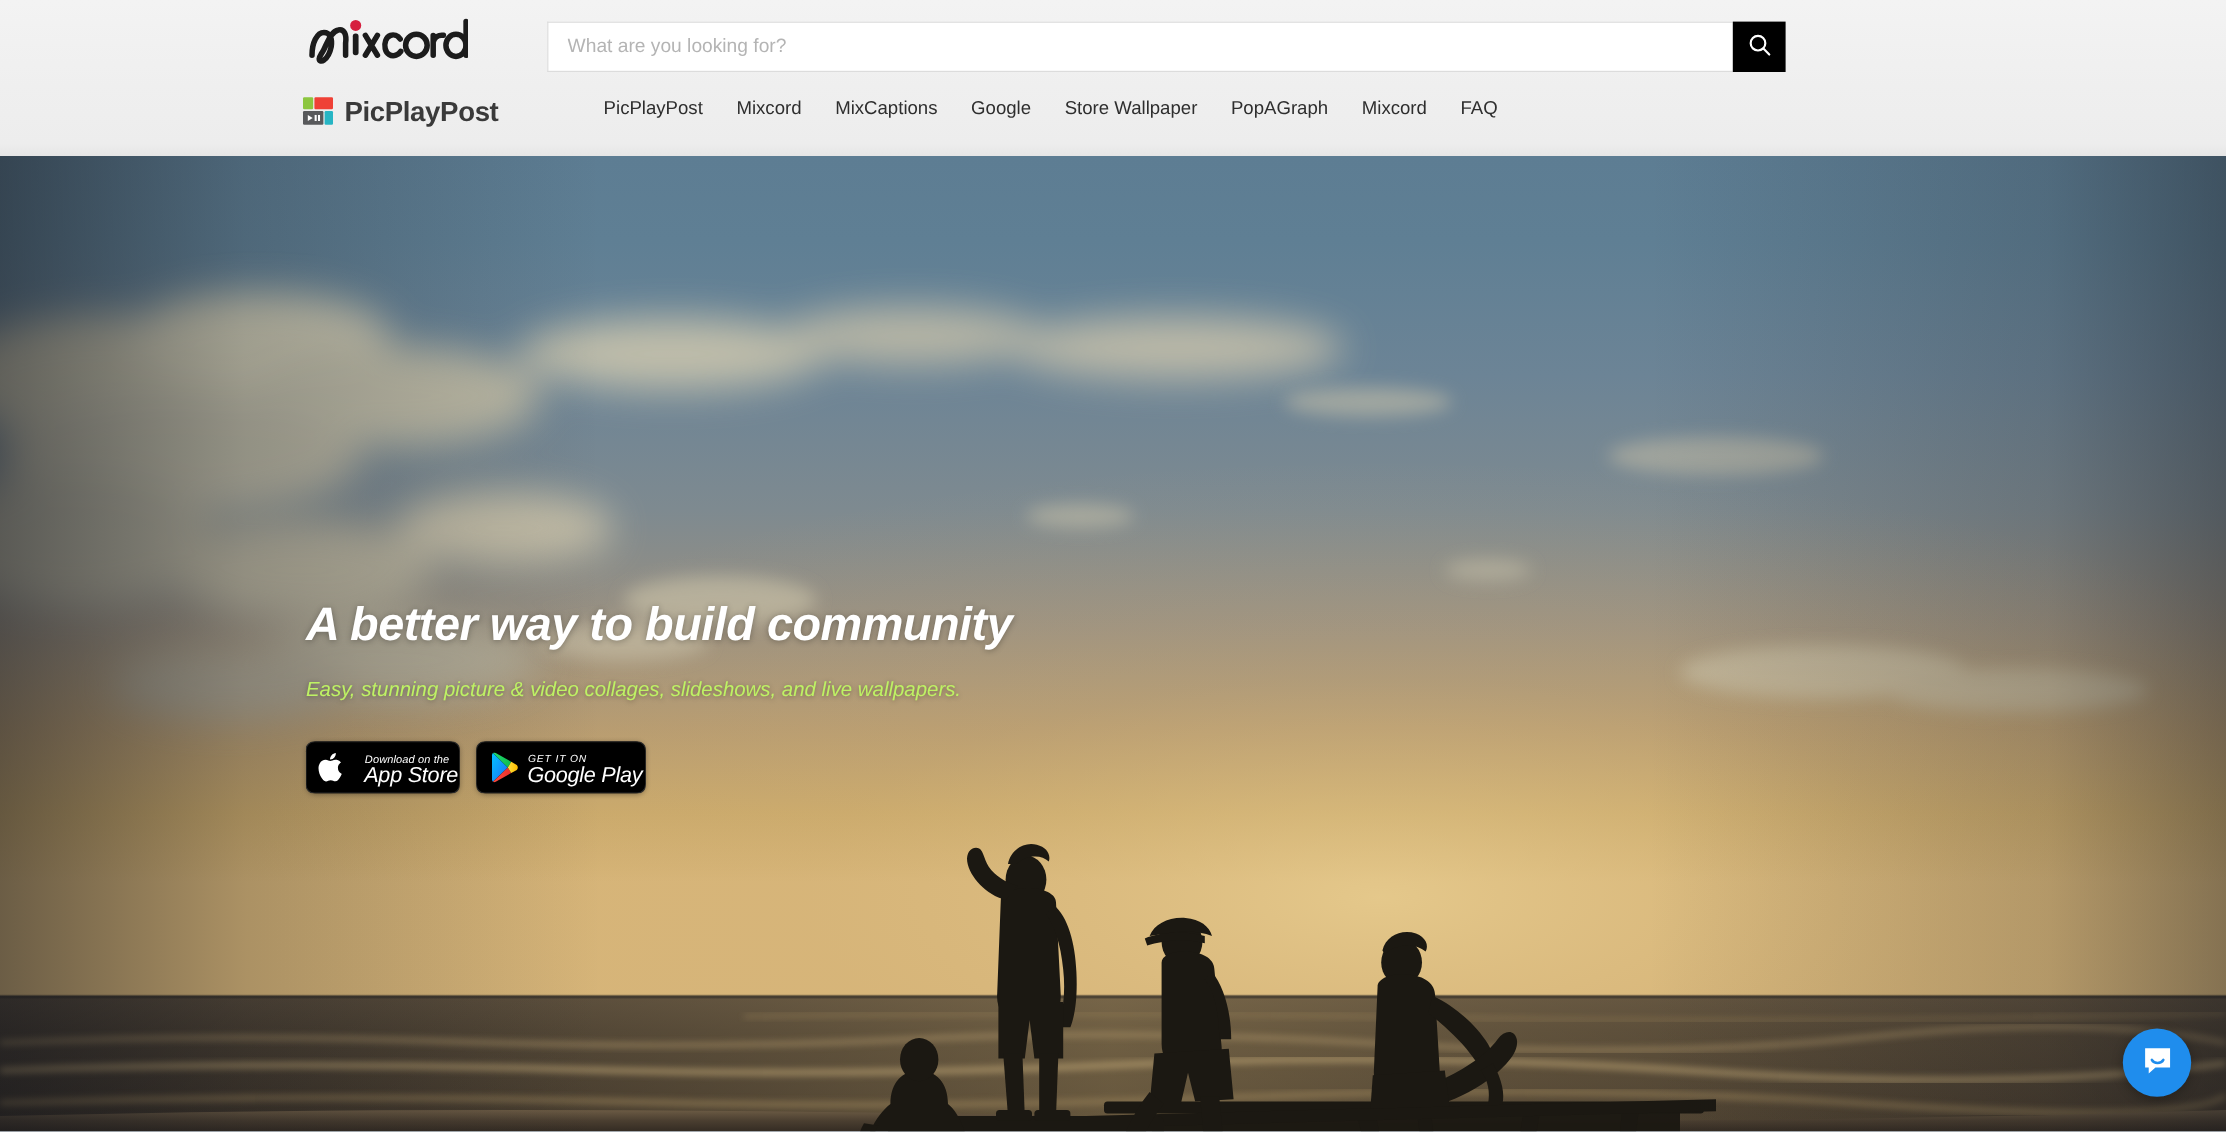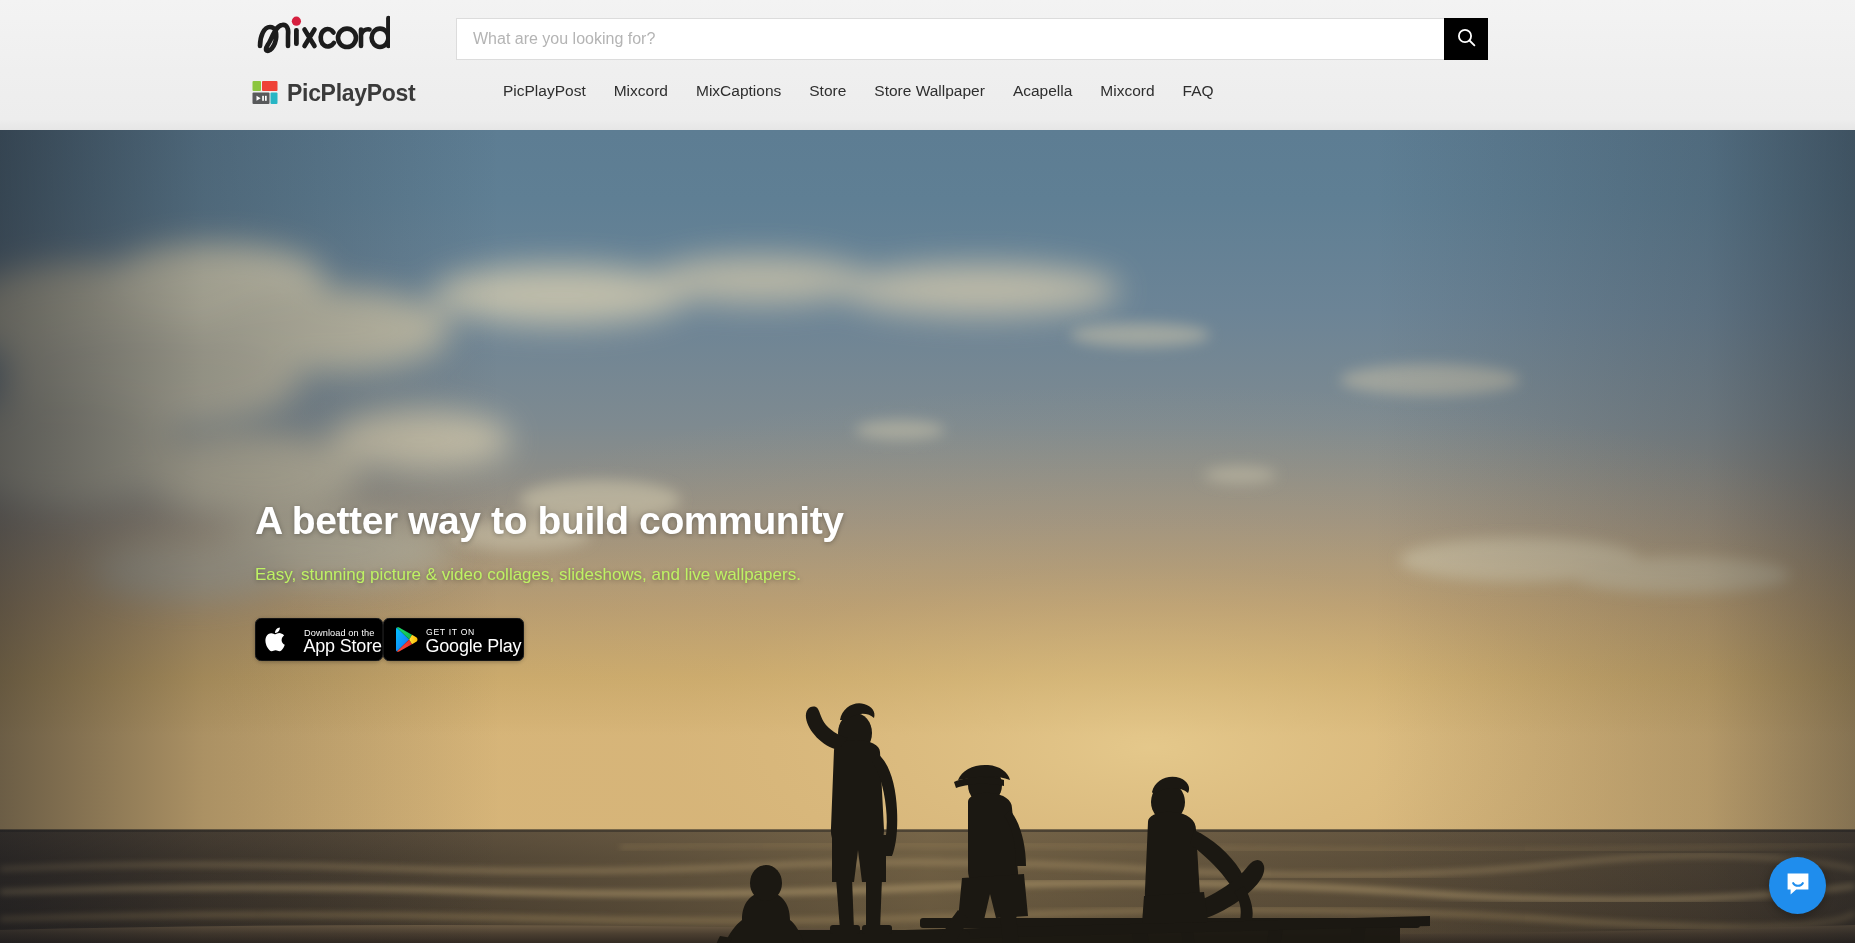--- a/index.html
+++ b/index.html
@@ -173,20 +173,21 @@
                              rgba(20,22,28,0.0) 74%, rgba(20,22,28,0.18) 92%, rgba(20,22,28,0.42) 100%);
     pointer-events: none;
   }
 
   .hero-content {
     position: absolute;
     left: 255px;
     top: 370px;
     width: 900px;
     z-index: 5;
+    font-style: italic;
   }
 
   .hero-title {
     font-size: 39px;
     font-weight: bold;
     color: #ffffff;
     letter-spacing: -0.4px;
     line-height: 1.1;
     text-shadow: 0 1px 5px rgba(0,0,0,0.30);
     white-space: nowrap;
@@ -197,21 +198,21 @@
     font-size: 17px;
     color: #bef264;
     line-height: 1.35;
     text-shadow: 0 1px 4px rgba(0,0,0,0.35);
     white-space: nowrap;
   }
 
   .badges {
     margin-top: 31px;
     display: flex;
-    gap: 0;
+    gap: 14px;
     align-items: center;
   }
 
   .badge {
     border: none;
     padding: 0;
     background: #000;
     border-radius: 8px;
     cursor: pointer;
     display: block;
@@ -296,23 +297,23 @@
             </svg>
           </span>
           <span class="ppp-name">PicPlayPost</span>
         </a>
       </div>
 
       <nav class="nav">
         <a class="nav-item">PicPlayPost</a>
         <a class="nav-item">Mixcord</a>
         <a class="nav-item">MixCaptions</a>
-        <a class="nav-item">Store</a>
+        <a class="nav-item">Google</a>
         <a class="nav-item">Store Wallpaper</a>
-        <a class="nav-item">Acapella</a>
+        <a class="nav-item">PopAGraph</a>
         <a class="nav-item">Mixcord</a>
         <a class="nav-item">FAQ</a>
       </nav>
 
     </div>
   </header>
 
   <section class="hero">
 
     <div class="hero-photo">

